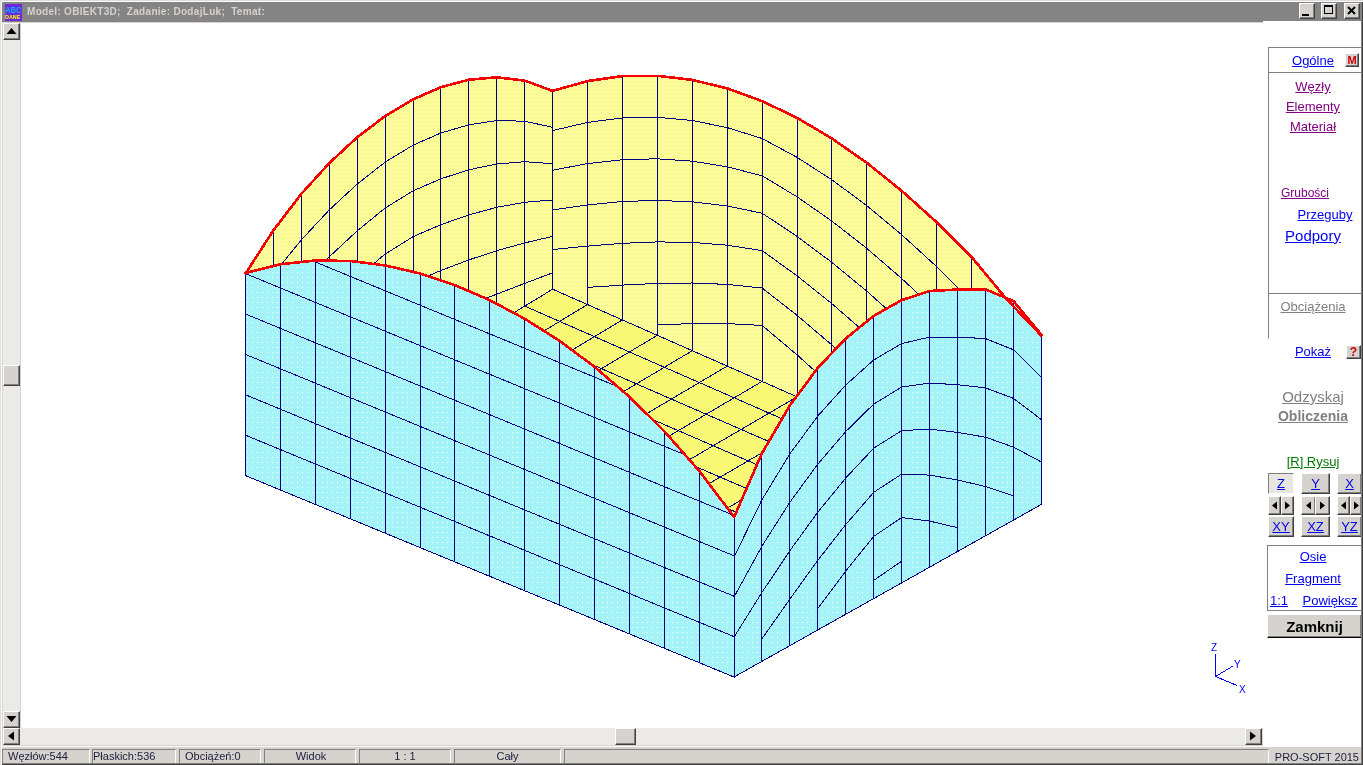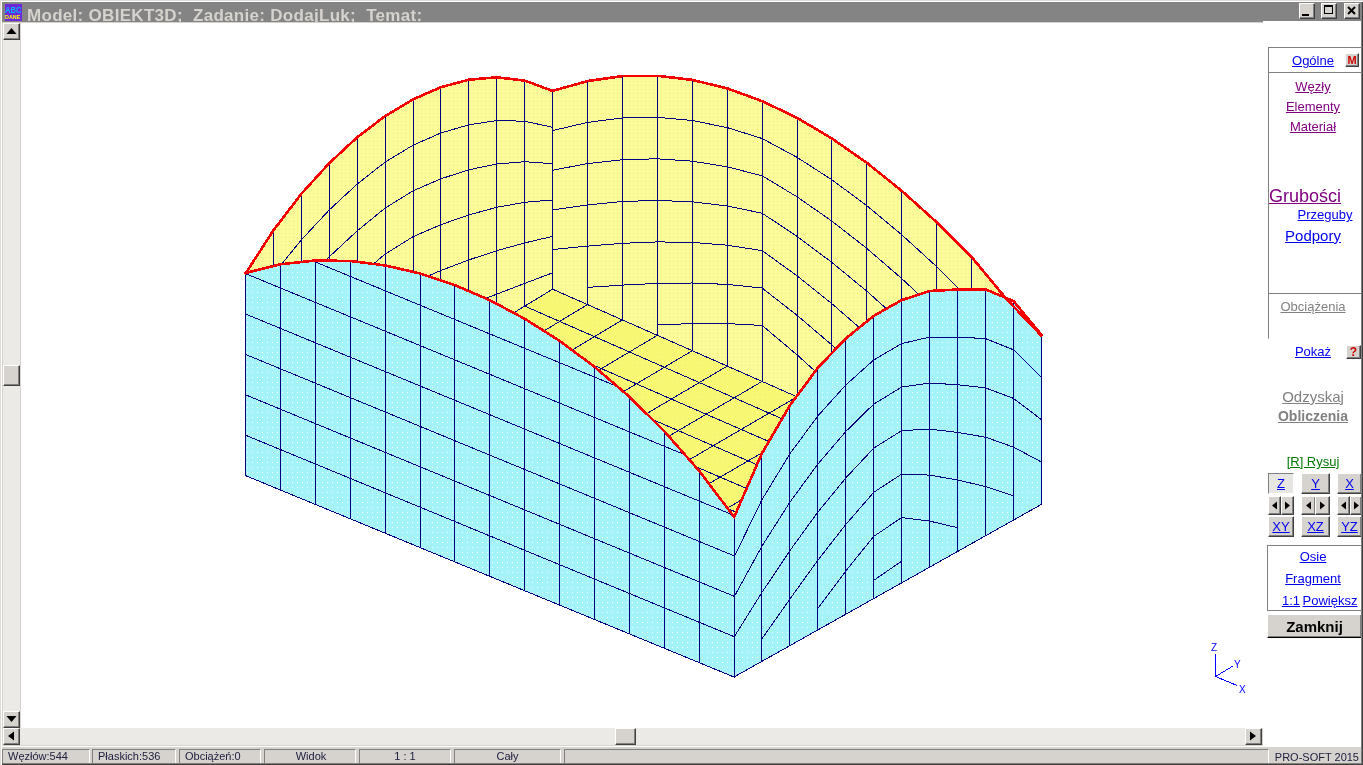--- a/index.html
+++ b/index.html
@@ -1,21 +1,21 @@
 <!DOCTYPE html>
 <html><head><meta charset="utf-8"><style>
 *{margin:0;padding:0;box-sizing:border-box}
 html,body{width:1363px;height:765px;overflow:hidden}
 body{font-family:"Liberation Sans",sans-serif;background:#d6d3ce;position:relative}
 .winframe{position:absolute;left:0;top:0;width:1363px;height:765px;box-shadow:inset 1px 1px 0 #dedbd6,inset 2px 2px 0 #ffffff,inset -1px -1px 0 #404040,inset -2px -2px 0 #808080;pointer-events:none;z-index:99}
 .titlebar{position:absolute;left:2px;top:2px;width:1359px;height:20px;background:#848484;}
 .titleicon{position:absolute;left:3px;top:2px;width:17px;height:17px;background:#6d28d9;overflow:hidden}
 .titleicon .a{position:absolute;left:0px;top:1px;font-size:9px;font-weight:bold;color:#00b4ff;transform:scaleX(0.85);transform-origin:0 0}
 .titleicon .d{position:absolute;left:0px;top:10px;font-size:6px;font-weight:bold;color:#ffff00;transform:scaleX(0.9);transform-origin:0 0}
-.titletext{position:absolute;left:25px;top:4px;font-size:17px;font-weight:bold;color:#d6d3ce;white-space:pre;letter-spacing:0.3px}
+.titletext{position:absolute;left:25px;top:4px;font-size:10px;font-weight:bold;color:#d6d3ce;white-space:pre;letter-spacing:0.3px}
 .winbtns{position:absolute;right:1px;top:1px}
 .wbtn{display:inline-block;width:16px;height:16px;background:#d6d3ce;border:1px solid;border-color:#ffffff #404040 #404040 #ffffff;box-shadow:inset -1px -1px 0 #808080;position:relative;margin-left:1px;vertical-align:top}
 .canvas{position:absolute;left:21px;top:23px;width:1242px;height:705px;background:#ffffff}
 .vsb{position:absolute;left:3px;top:23px;width:17px;height:705px;background:#eceae6}
 .hsb{position:absolute;left:3px;top:728px;width:1259px;height:17px;background:#eceae6}
 .sbtn{position:absolute;background:#d6d3ce;border:1px solid;border-color:#ffffff #404040 #404040 #ffffff;box-shadow:inset -1px -1px 0 #808080;display:flex;align-items:center;justify-content:center;font-size:9px;color:#000;line-height:9px}
 .thumb{position:absolute;background:#d6d3ce;border:1px solid;border-color:#ffffff #404040 #404040 #ffffff;box-shadow:inset -1px -1px 0 #808080}
 .panel{position:absolute;left:1263px;top:21px;width:100px;height:725px;background:#ffffff;font-size:13px}
 .panel a{text-decoration:underline}
 .grp{position:absolute;border:1px solid;border-color:#808080 #ffffff #ffffff #808080}
@@ -74,21 +74,21 @@
   </div>
 <div class="thumb" style="left:615px;top:728px;width:21px;height:17px"></div>
 <div class="panel">
 <div class="grp" style="left:5px;top:26px;width:95px;height:292px"></div>
 <div class="lnk blue" style="left:0px;top:32px;width:100px;font-size:13px">Ogólne</div>
 <div class="zbtn" style="left:82px;top:32px;width:14px;height:14px;font-size:11px;font-weight:bold;color:#cc0000;line-height:12px">M</div>
 <div style="position:absolute;left:6px;top:51px;width:93px;border-top:1px solid #808080;border-bottom:1px solid #ffffff"></div>
 <div class="lnk purple" style="left:0px;top:58px;width:100px;font-size:13px">Węzły</div>
 <div class="lnk purple" style="left:0px;top:78px;width:100px;font-size:13px">Elementy</div>
 <div class="lnk purple" style="left:0px;top:98px;width:100px;font-size:13px">Materiał</div>
-<div class="lnk purple" style="left:0px;top:165px;width:84px;font-size:18px">Grubości</div>
+<div class="lnk purple" style="left:0px;top:165px;width:84px;font-size:12px">Grubości</div>
 <div class="lnk blue" style="left:0px;top:186px;width:124px;font-size:13px">Przeguby</div>
 <div class="lnk blue" style="left:0px;top:206px;width:100px;font-size:15px">Podpory</div>
 <div style="position:absolute;left:6px;top:272px;width:93px;border-top:1px solid #808080;border-bottom:1px solid #ffffff"></div>
 <div class="lnk gray" style="left:0px;top:278px;width:100px;font-size:13px">Obciążenia</div>
 <div class="lnk blue" style="left:0px;top:323px;width:100px;font-size:13px">Pokaż</div>
 <div class="zbtn" style="left:83px;top:324px;width:15px;height:14px;font-size:12px;font-weight:bold;color:#cc0000;line-height:12px">?</div>
 <div class="lnk gray" style="left:0px;top:367px;width:100px;font-size:15px">Odzyskaj</div>
 <div class="lnk gray" style="left:0px;top:387px;width:100px;font-size:14px;font-weight:bold">Obliczenia</div>
 <div class="lnk green" style="left:0px;top:433px;width:100px;font-size:13px">[R] Rysuj</div>
 <div class="zbtn pressed" style="left:5px;top:452px;width:26px;height:21px;padding-top:2px"><a>Z</a></div>
@@ -123,27 +123,27 @@
       <svg width="7" height="9">
         <polygon points="6,4.5 1,0.5 1,8.5" fill="#000"></polygon>
       </svg>
     </div>
 <div class="zbtn" style="left:5px;top:495px;width:26px;height:21px;padding-top:2px"><a>XY</a></div>
 <div class="zbtn" style="left:38px;top:495px;width:29px;height:21px;padding-top:2px"><a>XZ</a></div>
 <div class="zbtn" style="left:74px;top:495px;width:25px;height:21px;padding-top:2px"><a>YZ</a></div>
 <div class="grp" style="left:4px;top:524px;width:95px;height:66px;border-color:#808080"></div>
 <div class="lnk blue" style="left:0px;top:528px;width:100px;font-size:13px">Osie</div>
 <div class="lnk blue" style="left:0px;top:550px;width:100px;font-size:13px">Fragment</div>
-<div class="lnk blue" style="left:7px;top:572px;width:30px;text-align:right">1:1</div>
+<div class="lnk blue" style="left:7px;top:572px;width:30px;text-align:left">1:1</div>
 <div class="lnk blue" style="left:36px;top:572px;width:62px">Powiększ</div>
 <div class="zbtn" style="left:4px;top:593px;width:95px;height:24px;border-width:1px;border-right-color:#000;border-bottom-color:#000;font-weight:bold;color:#000;font-size:15px;padding-top:3px">Zamknij</div>
 </div>
 <div class="statusbar">
 <div class="scell" style="left:2px;width:88px;text-align:left;padding-left:5px">Węzłów:544</div>
-<div class="scell" style="left:92px;width:84px;text-align:left;padding-left:5px">Płaskich:536</div>
+<div class="scell" style="left:92px;width:84px;text-align:left;">Płaskich:536</div>
 <div class="scell" style="left:179px;width:82px;text-align:left;padding-left:5px">Obciążeń:0</div>
 <div class="scell" style="left:264px;width:92px;text-align:center;padding-left:2px">Widok</div>
 <div class="scell" style="left:359px;width:92px;text-align:center;padding-left:0px">1 : 1</div>
 <div class="scell" style="left:454px;width:107px;text-align:center;padding-left:0px">Cały</div>
 <div class="scell" style="left:564px;width:705px;text-align:left;padding-left:0px"></div>
 <div style="position:absolute;right:4px;top:4px;font-size:11px">PRO-SOFT 2015</div>
 </div>
 <svg width="1363" height="765" viewBox="0 0 1363 765" style="position:absolute;left:0;top:0" shape-rendering="crispEdges">
 <defs>
 <pattern id="pc" width="5" height="5" patternUnits="userSpaceOnUse">

